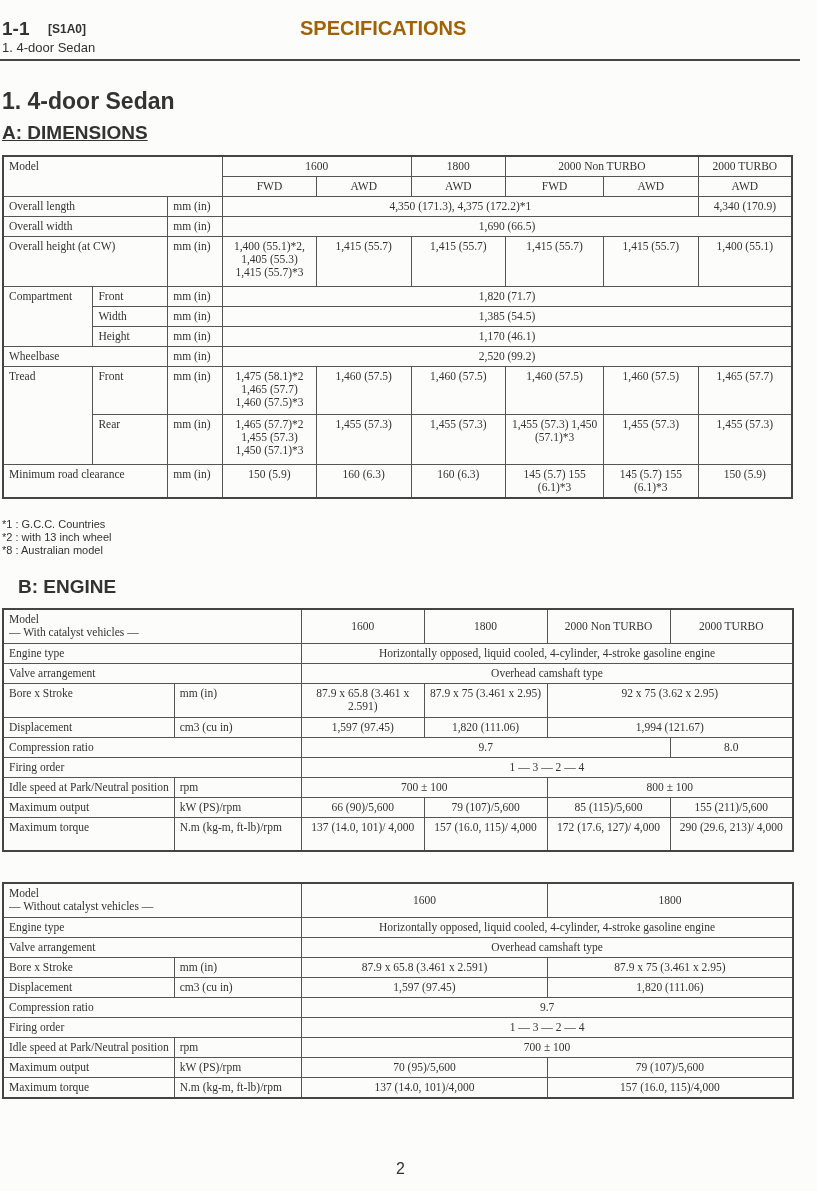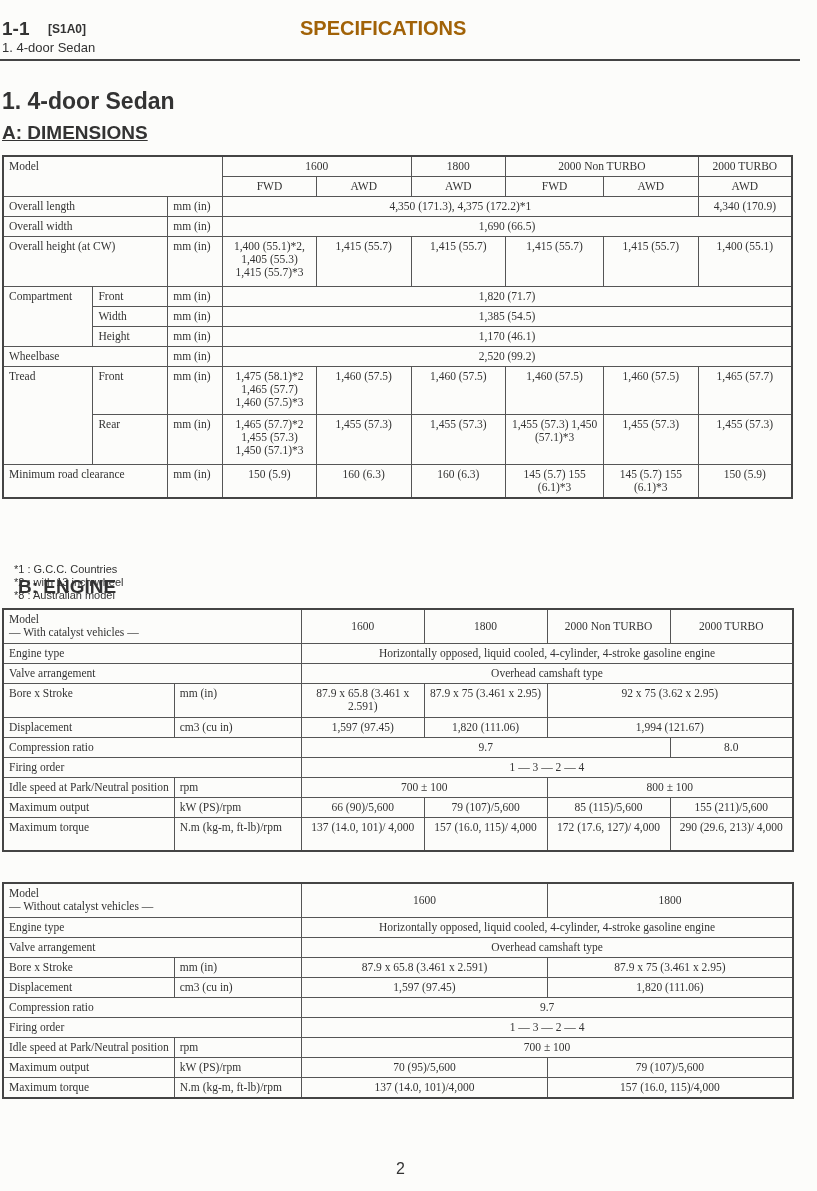--- a/index.html
+++ b/index.html
@@ -13,21 +13,21 @@
   .hdr .sub { position:absolute; left:2px; top:40px; font-size:13px; color:#333; }
   .hdr .title { position:absolute; left:300px; top:17px; font-size:20px; font-weight:bold; color:#a16207; }
   .hdr .rule { position:absolute; left:0; top:59px; width:800px; height:2px; background:#444; }
   h1.sec { position:absolute; left:2px; top:88px; margin:0; font-size:23px; font-weight:bold; color:#333; }
   h2.sub { position:absolute; margin:0; font-size:19px; font-weight:bold; color:#333; }
   table.spec { position:absolute; border-collapse:collapse; font-size:11.5px; color:#333; }
   table.spec td { border:1px solid #555; padding:3px 5px; vertical-align:top; line-height:13px; }
   table.spec { border:2px solid #444;font-family:Liberation Serif, serif; }
   .c { text-align:center; }
   .r { text-align:left; }
-  .notes { position:absolute; left:14px; top:518px; font-size:11px; line-height:13px; color:#333;margin-top:45px; }
+  .notes { position:absolute; left:2px; top:518px; font-size:11px; line-height:13px; color:#333; }
   .pageno { position:absolute; left:396px; top:1160px; font-size:16px; color:#333; }
 </style>
 </head>
 <body>
 
 <div class="hdr">
   <span class="pgnum">1-1</span>
   <span class="code">[S1A0]</span>
   <span class="sub">1. 4-door Sedan</span>
   <span class="title">SPECIFICATIONS</span>

